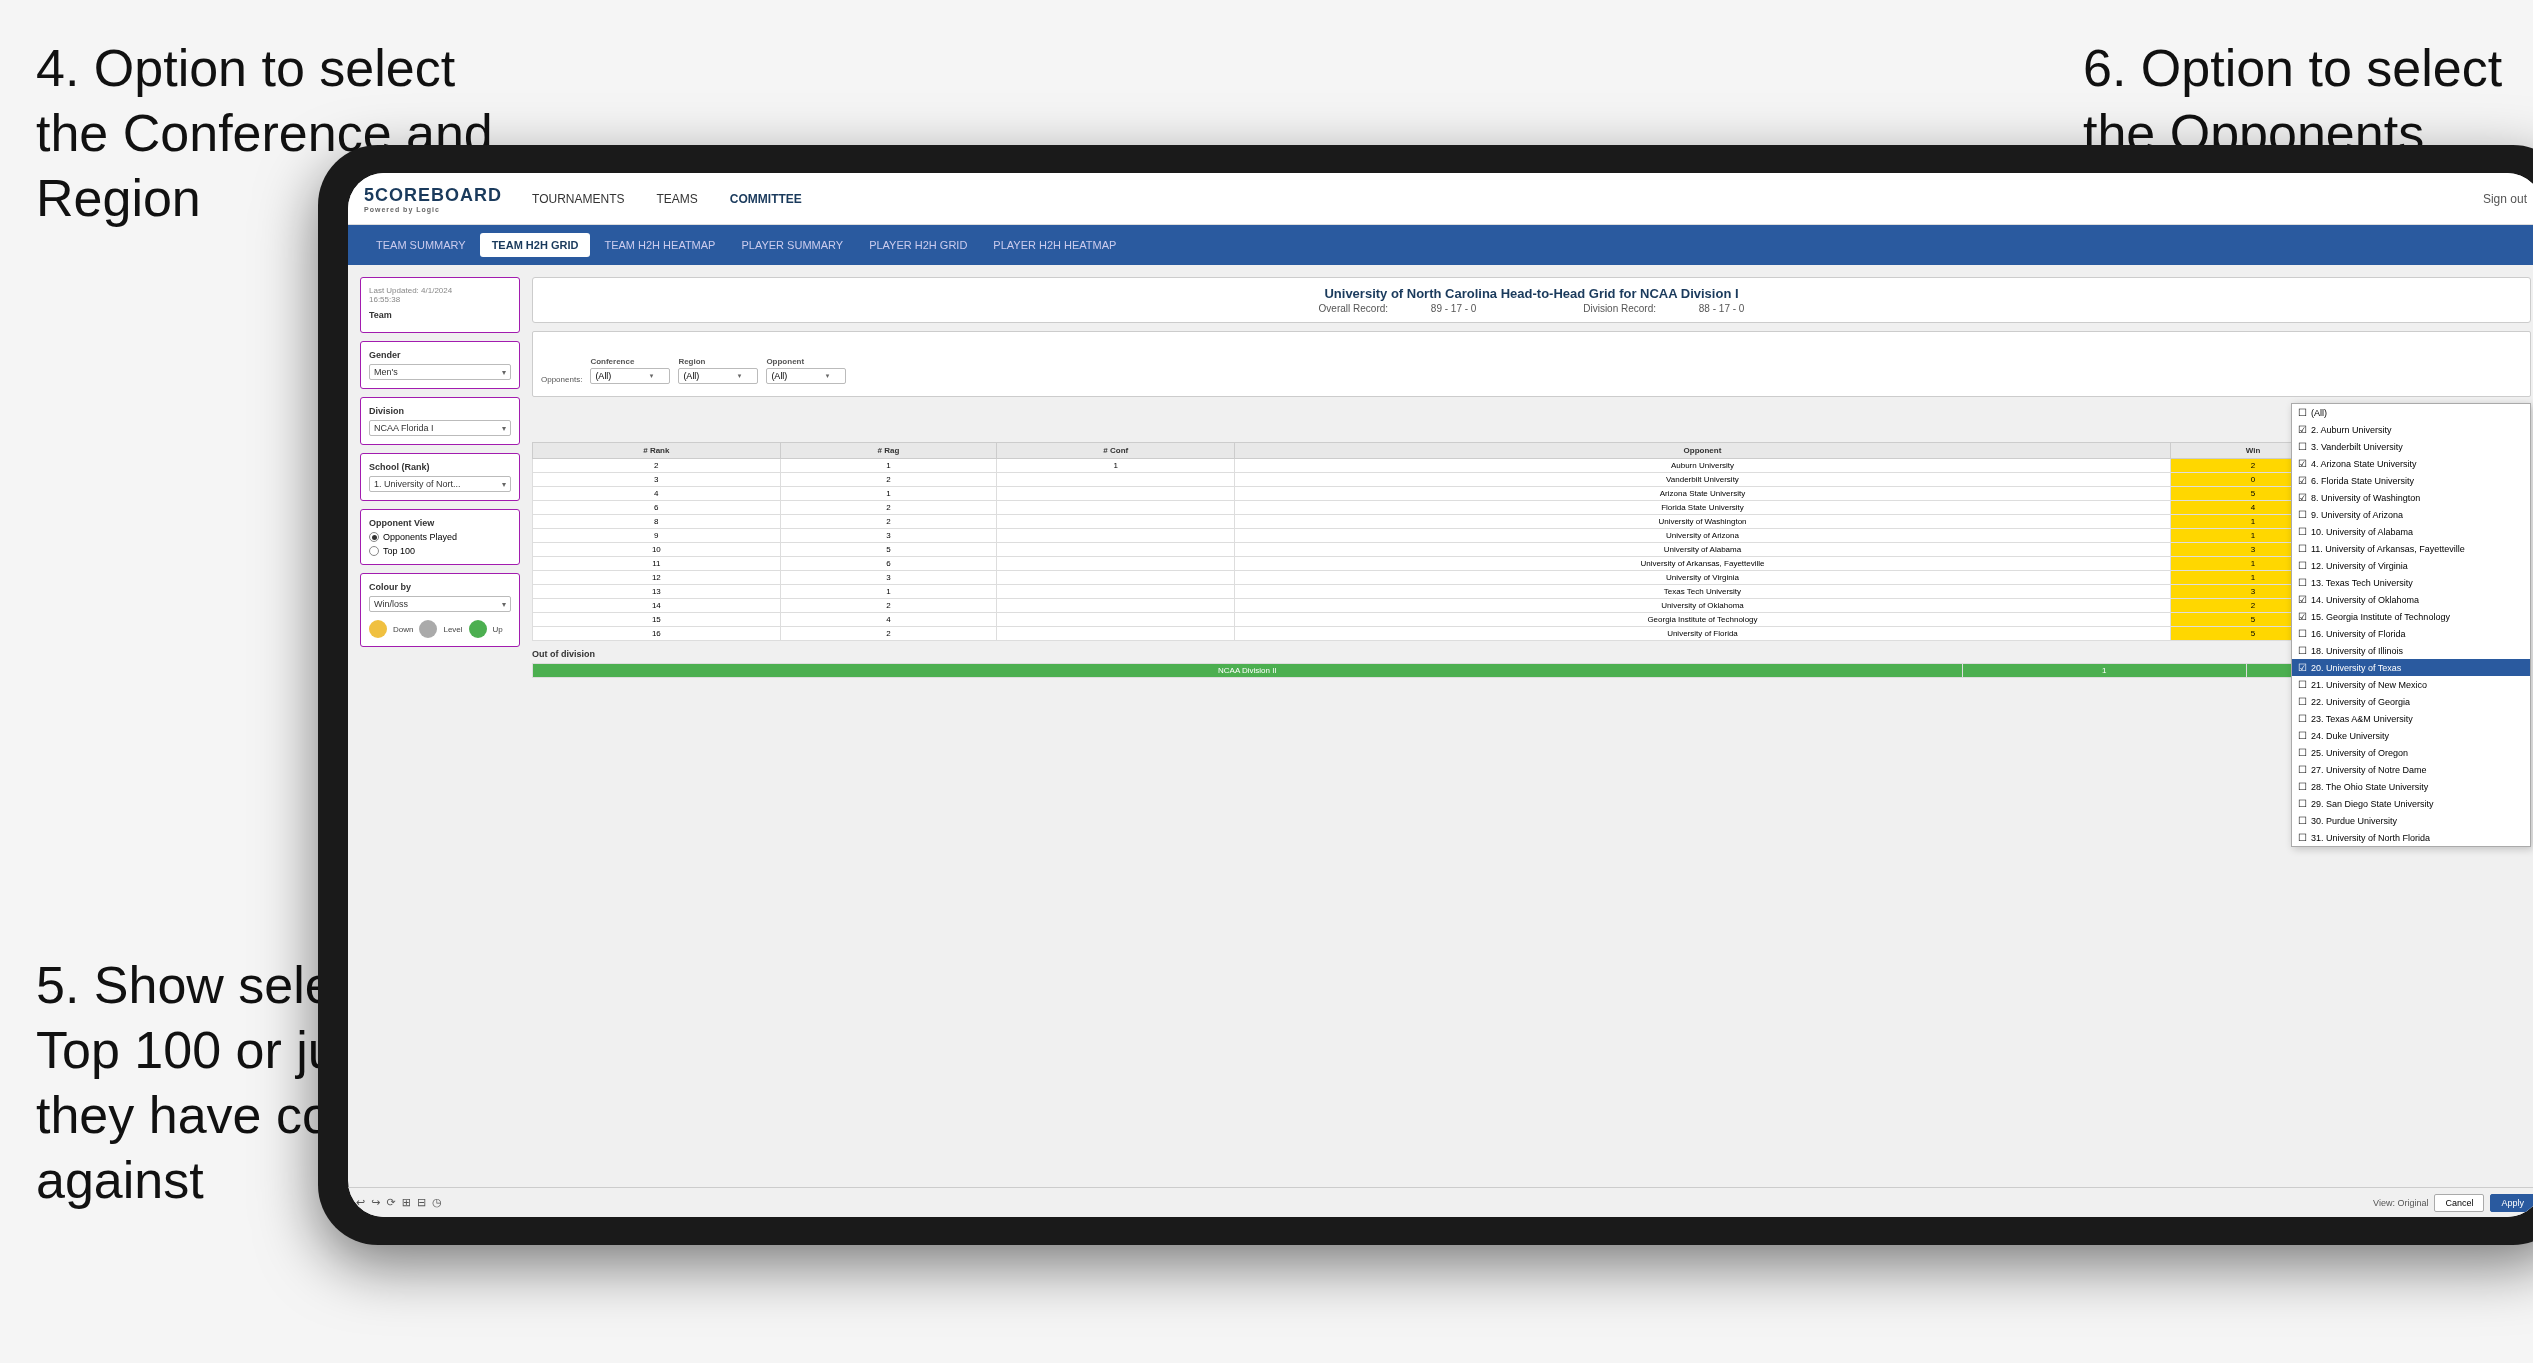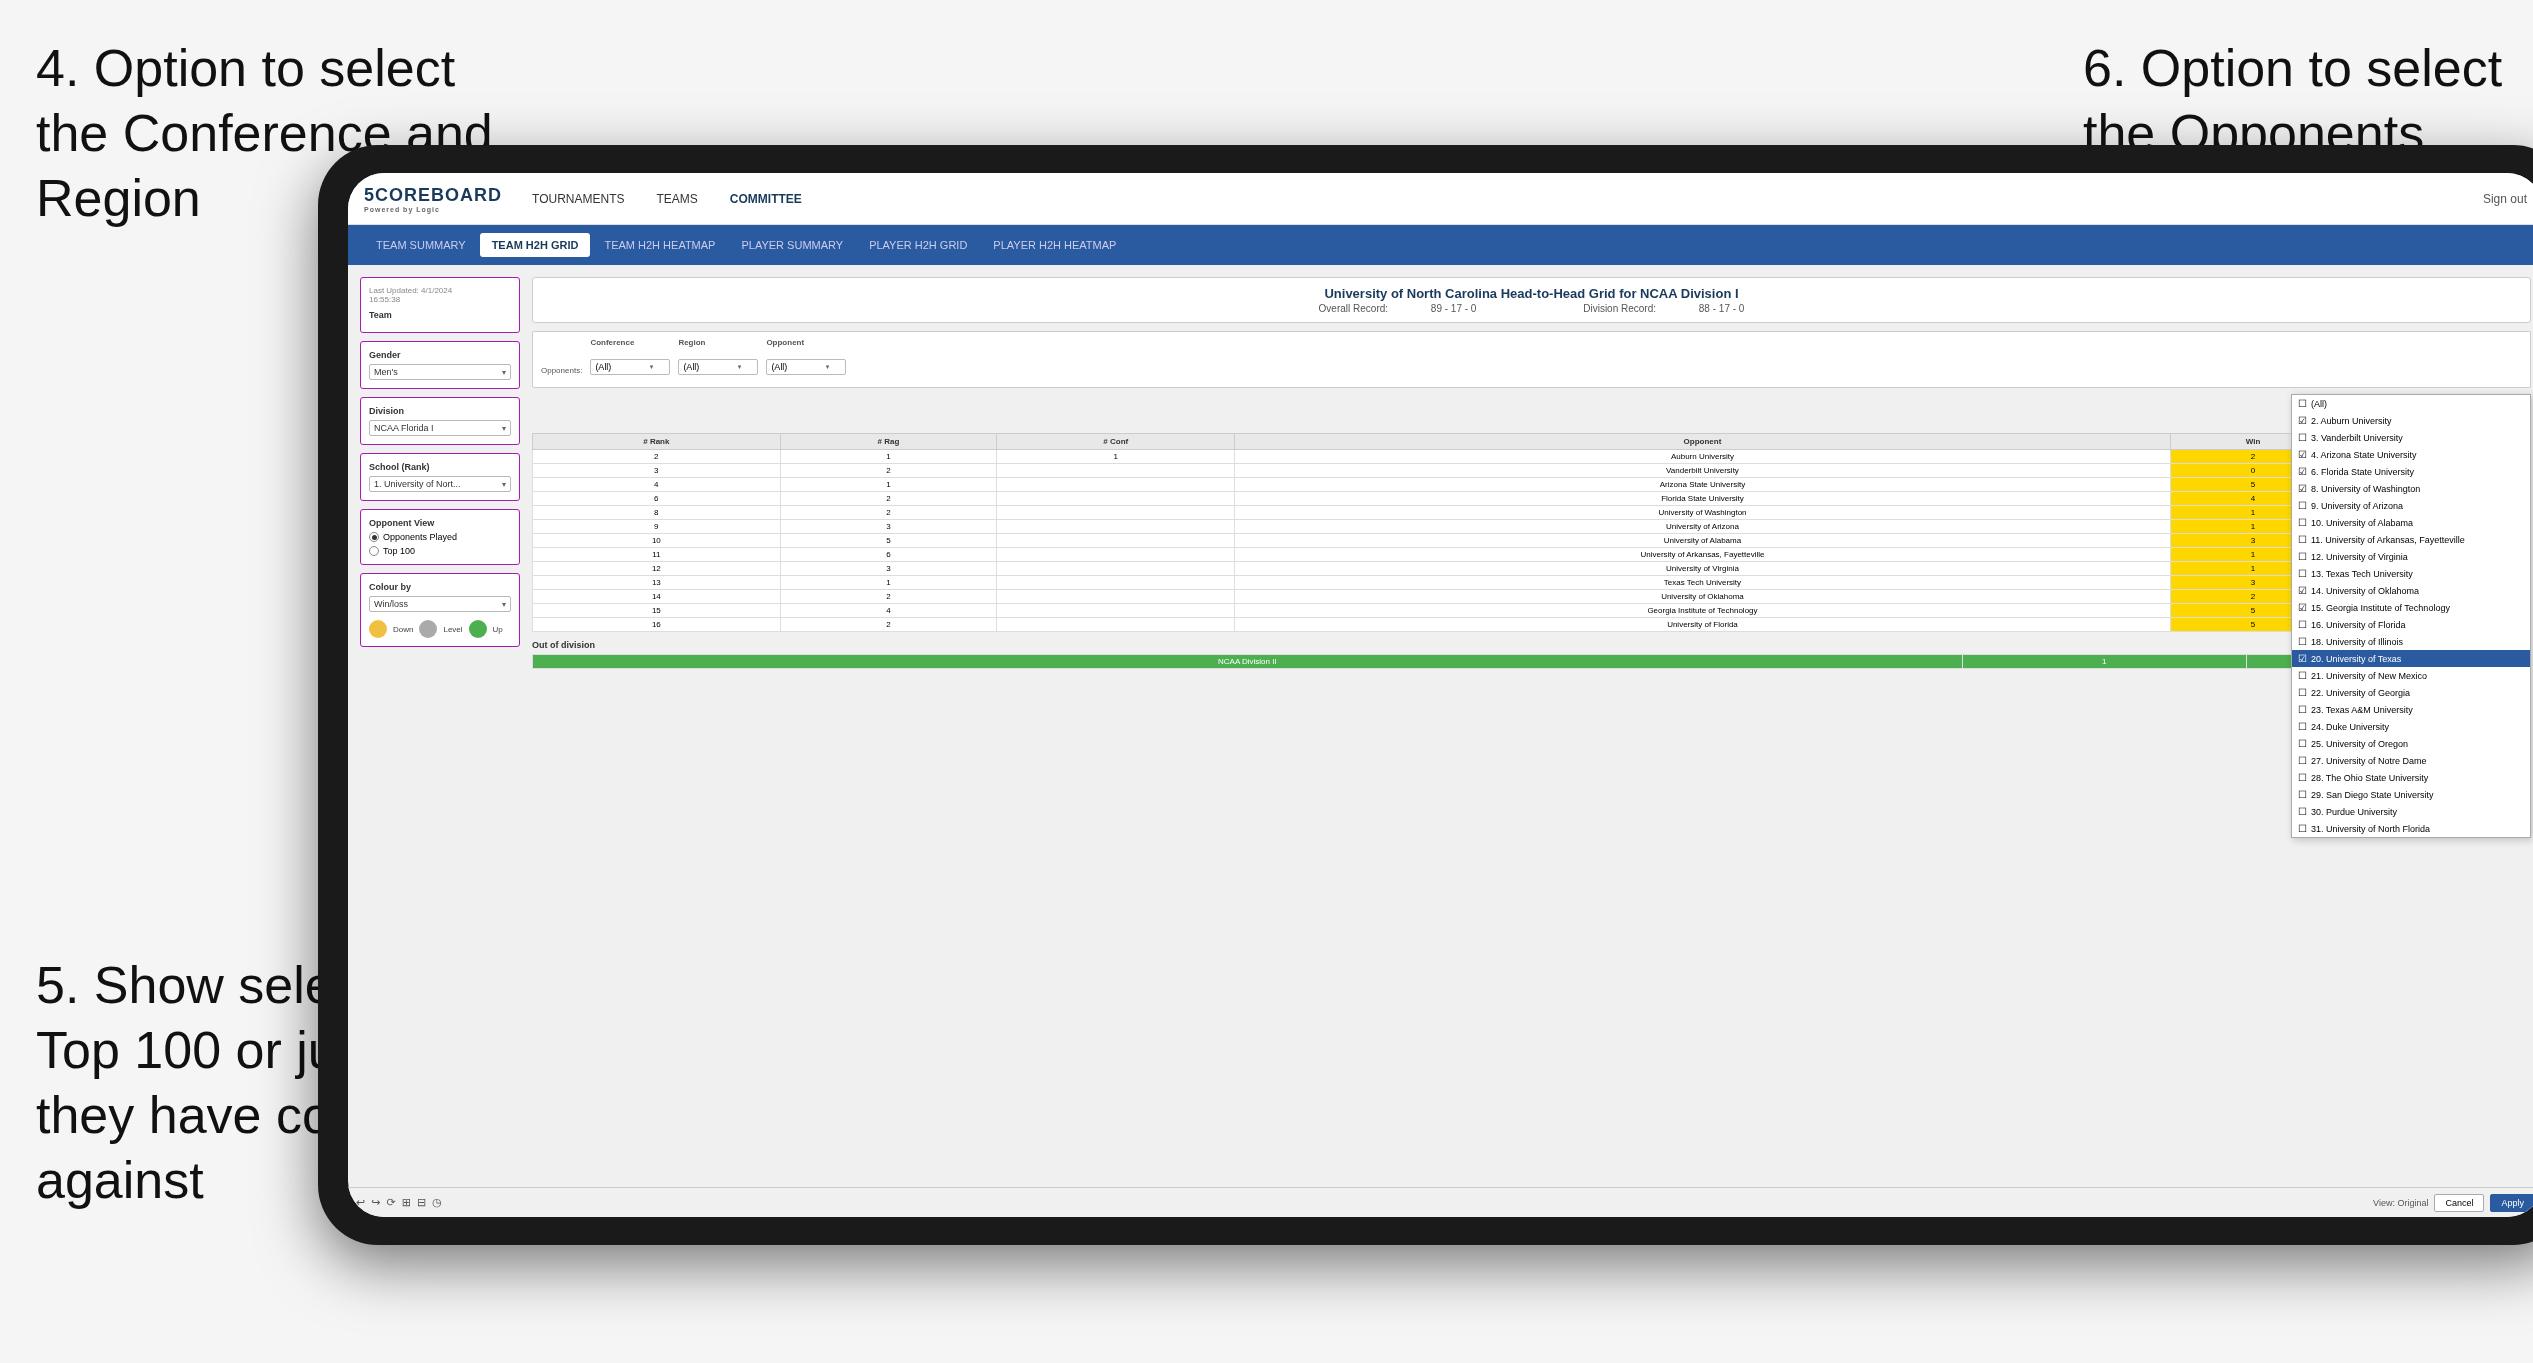--- a/index.html
+++ b/index.html
@@ -230,21 +230,21 @@
     .grid-record span { margin: 0 20px; }
     .grid-header-inner { position: relative; }
 
     
     .filters-row {
       display: flex;
       gap: 8px;
       margin-bottom: 6px;
       align-items: flex-end;
     }
-    .filter-group { display: flex; flex-direction: column; gap: 12px; }
+    .filter-group { display: flex; flex-direction: column; gap: 2px; margin-top: 19px; }
     .filter-label { font-size: 8px; color: #555; font-weight: 600; }
     .filter-select {
       font-size: 9px;
       border: 1px solid #bbb;
       border-radius: 2px;
       padding: 2px 16px 2px 4px;
       background: #fff;
       position: relative;
       display: flex;
       justify-content: space-between;

